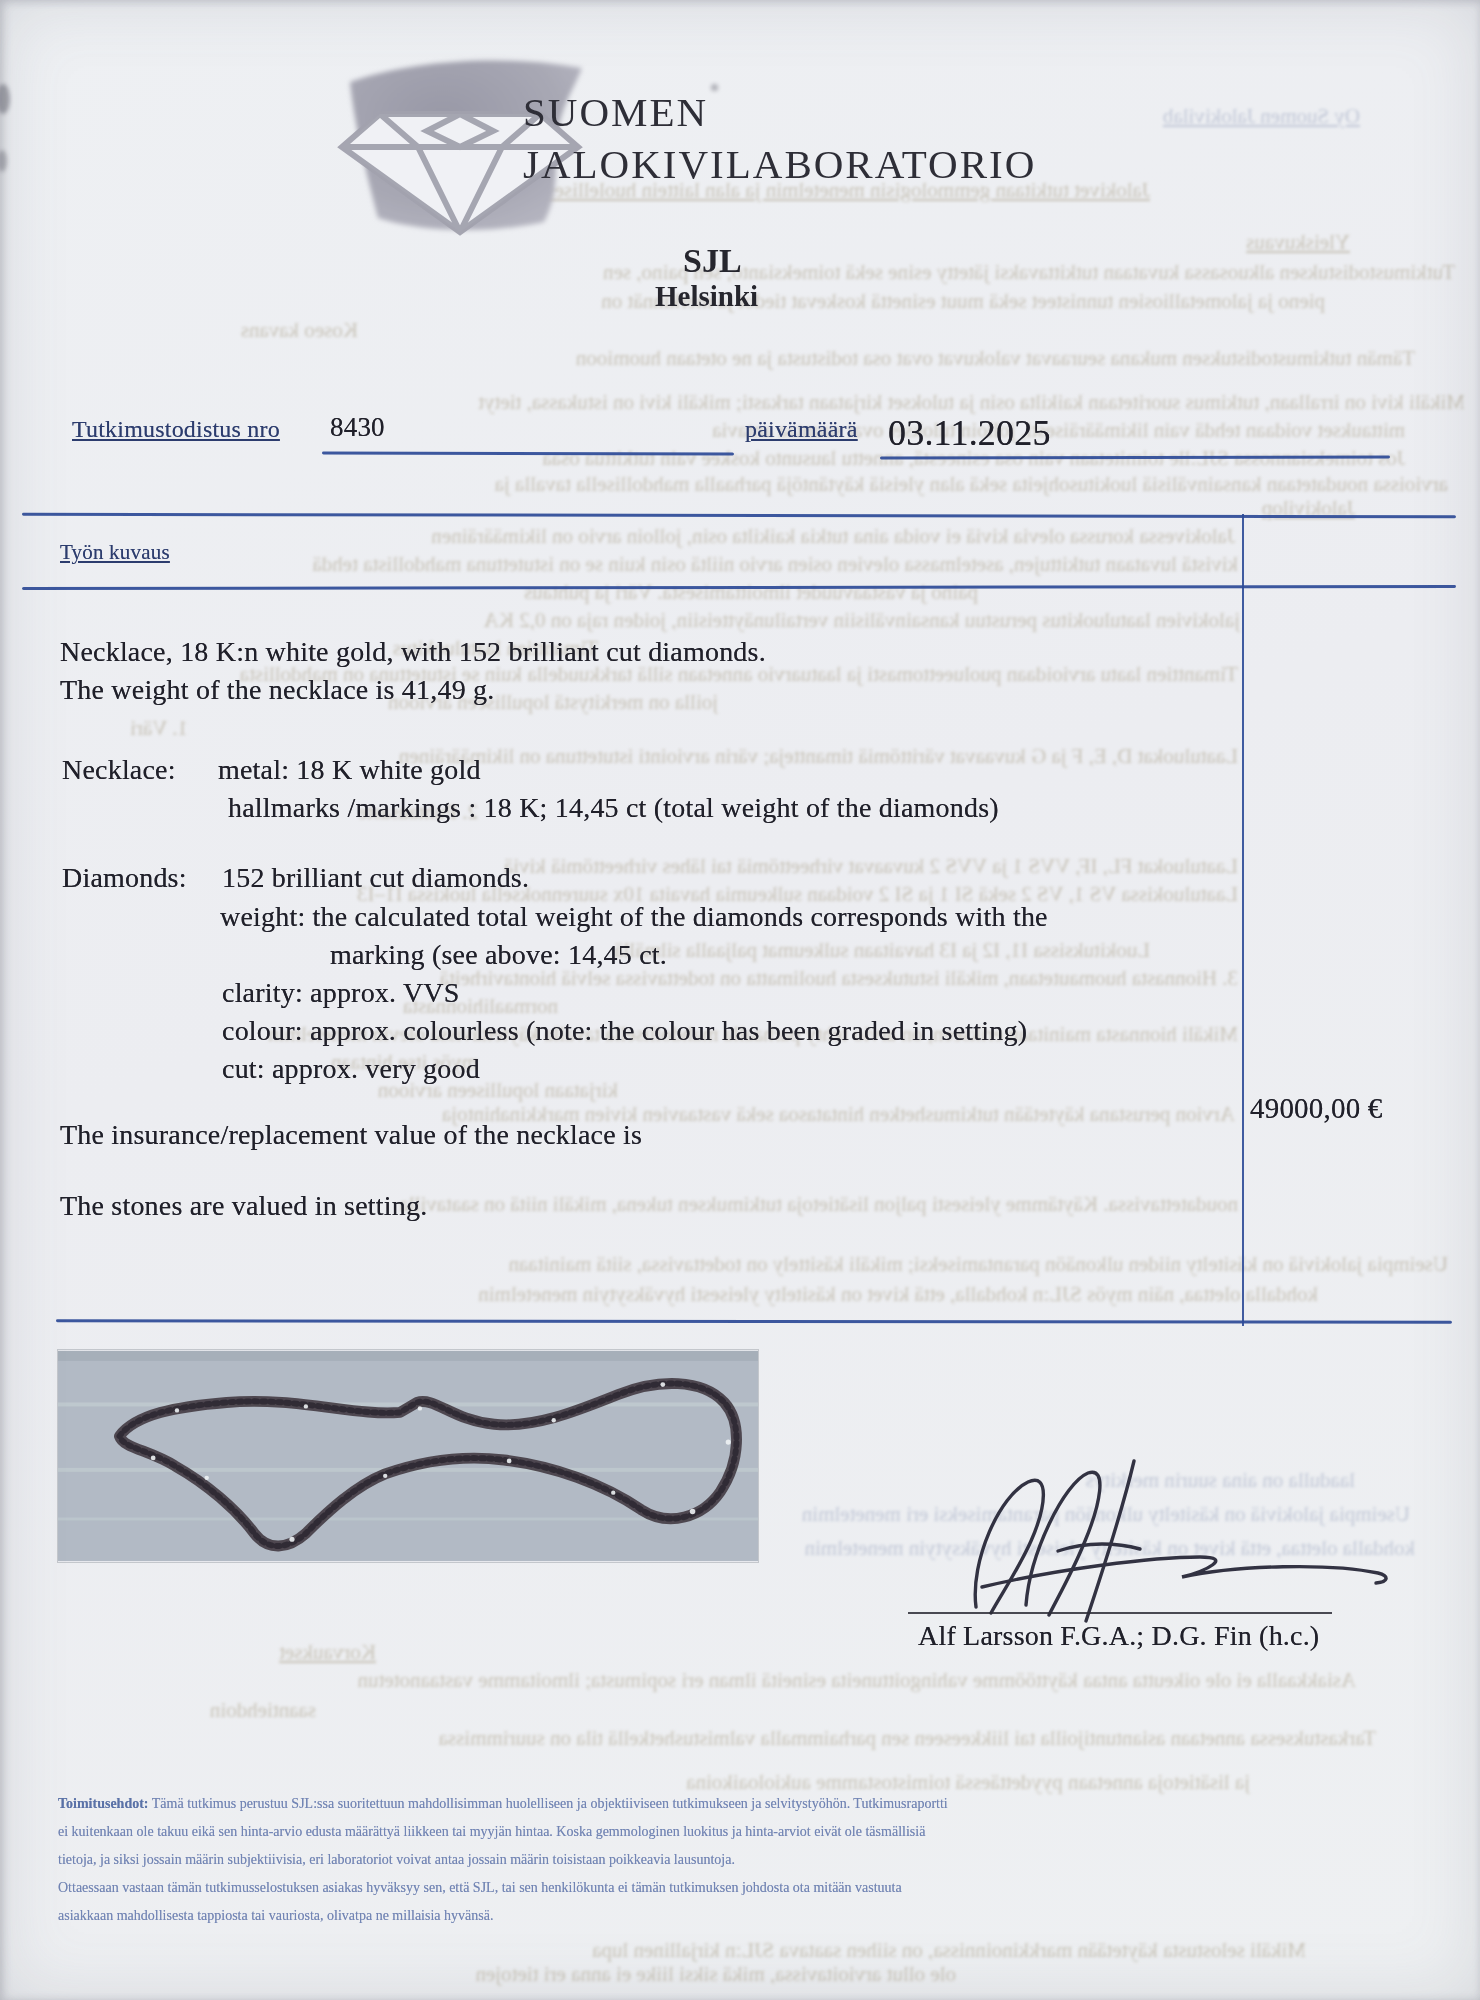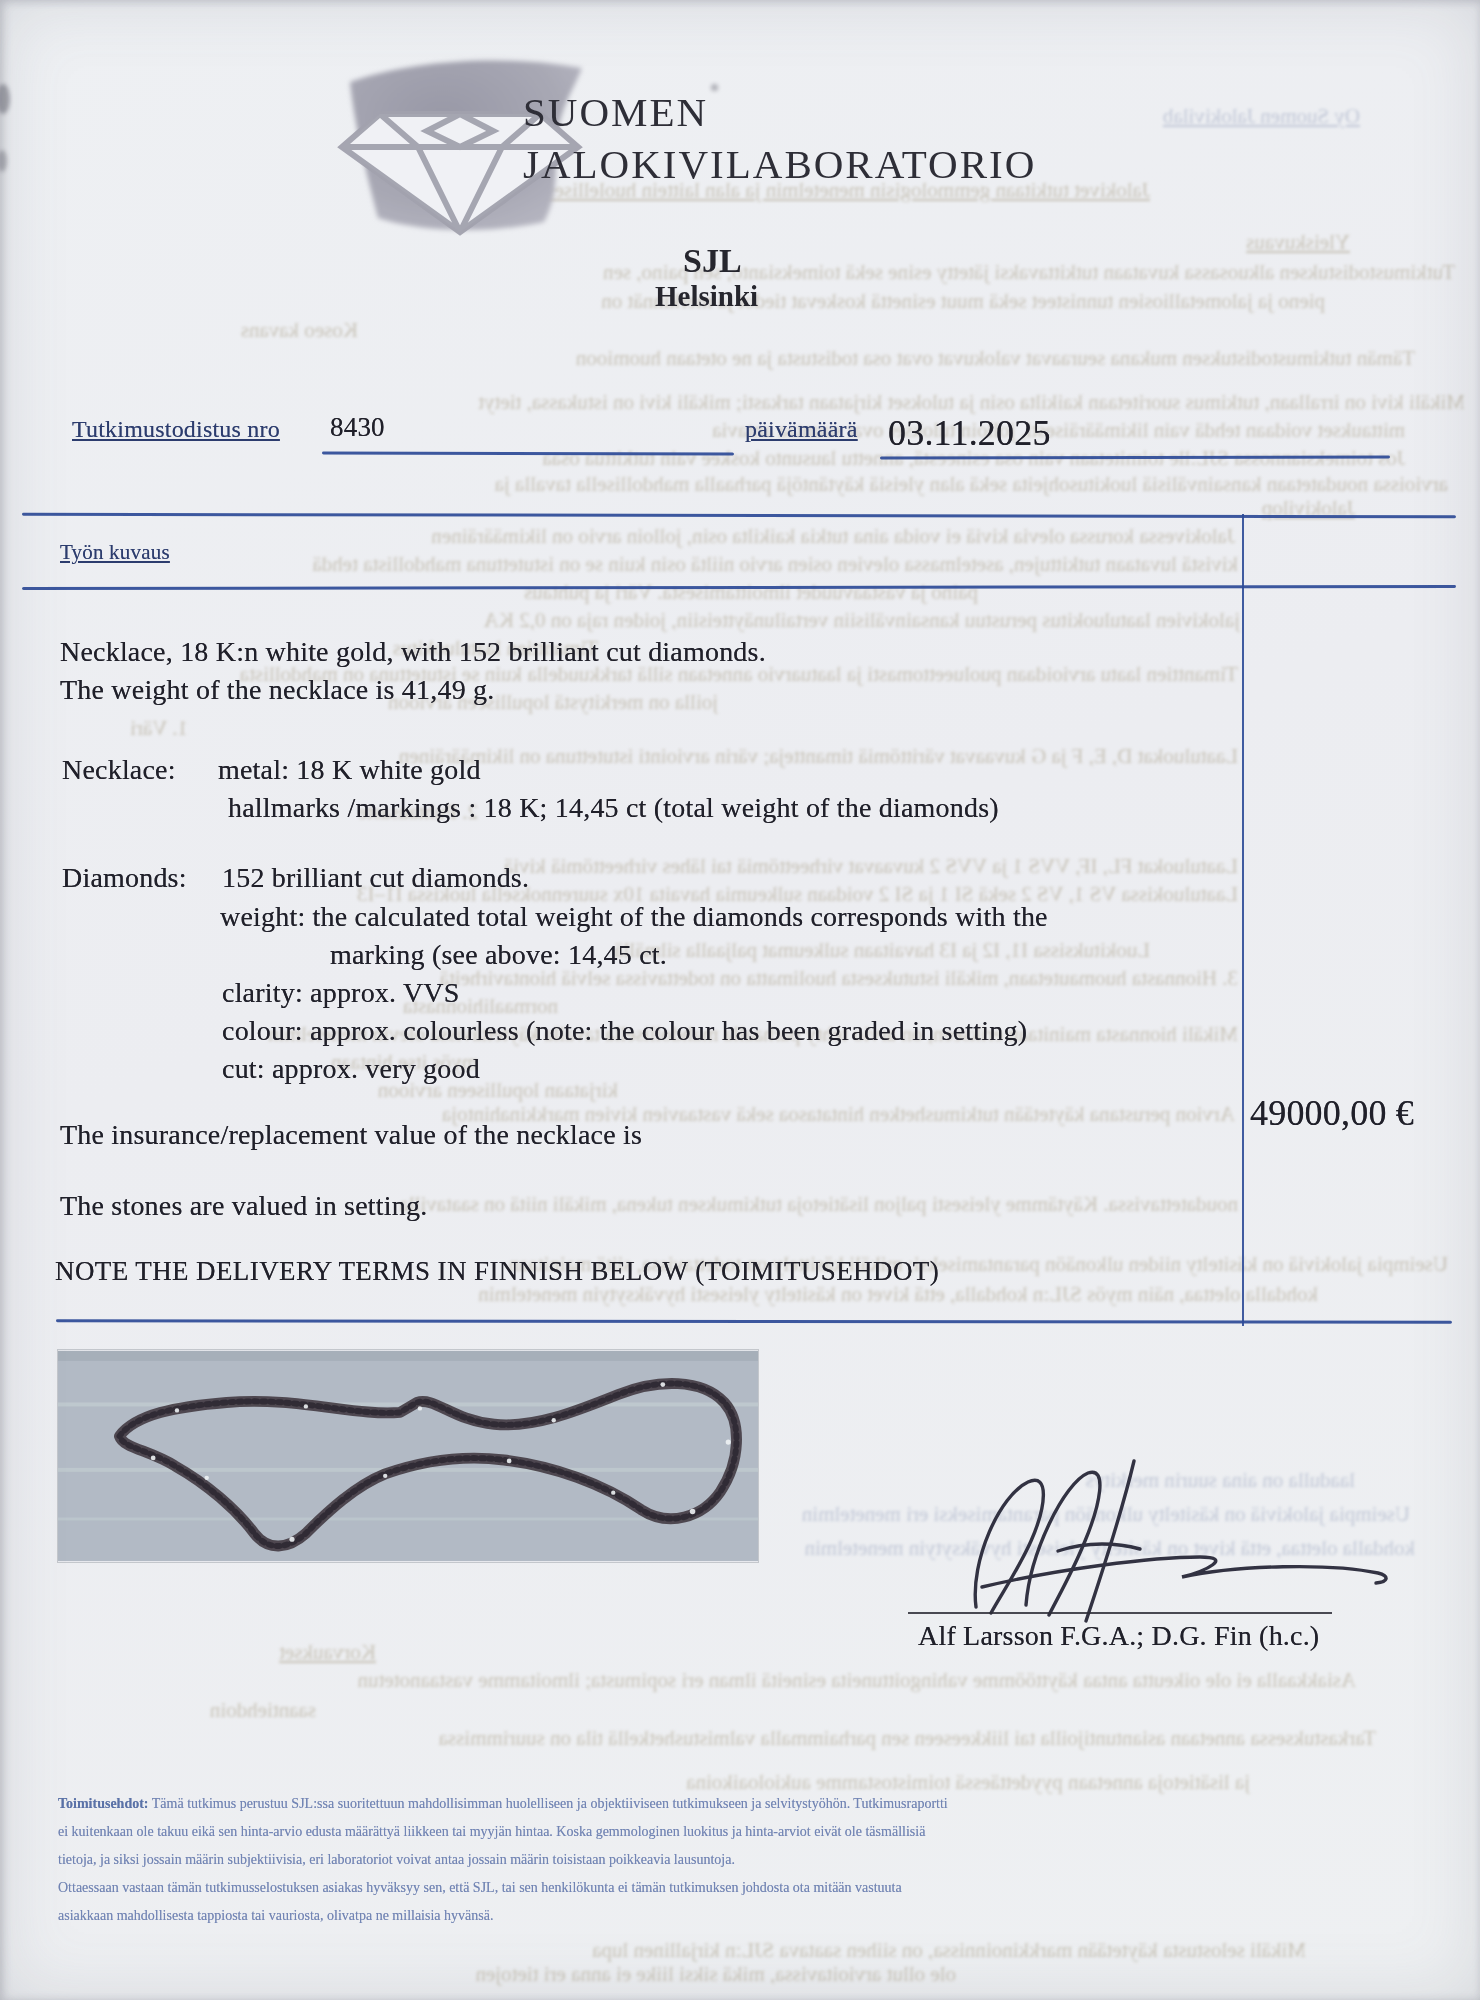--- a/index.html
+++ b/index.html
@@ -137,24 +137,23 @@
 
   <div class="txt" style="left:62px;top:862px">Diamonds:</div>
   <div class="txt" style="left:222px;top:862px">152 brilliant cut diamonds.</div>
   <div class="txt" style="left:220px;top:901px">weight: the calculated total weight of the diamonds corresponds with the</div>
   <div class="txt" style="left:330px;top:939px">marking (see above: 14,45 ct.</div>
   <div class="txt" style="left:222px;top:977px">clarity: approx. VVS</div>
   <div class="txt" style="left:222px;top:1015px">colour: approx. colourless (note: the colour has been graded in setting)</div>
   <div class="txt" style="left:222px;top:1053px">cut: approx. very good</div>
 
   <div class="txt" style="left:60px;top:1119px">The insurance/replacement value of the necklace is</div>
-  <div class="txt" style="left:1250px;top:1092px;font-size:36px">49000,00 €</div>
+  <div class="txt" style="left:1250px;top:1092px;font-size:29px">49000,00 €</div>
 
   <div class="txt" style="left:60px;top:1190px">The stones are valued in setting.</div>
-  <div class="txt caps" style="left:55px;top:1256px">NOTE THE DELIVERY TERMS IN FINNISH BELOW (TOIMITUSEHDOT)</div>
 
   <div class="rule" style="left:56px;top:1320px;width:1396px;height:3.4px;transform:rotate(.06deg)"></div>
 
   <svg class="photo" viewBox="0 0 706 212">
     <rect x="0" y="0" width="706" height="212" fill="#b2bac5"></rect>
     <rect x="0" y="0" width="706" height="10" fill="#9aa3ae" opacity=".5"></rect>
     <rect x="0" y="52" width="706" height="4" fill="#c6d2d4" opacity=".6"></rect>
     <rect x="0" y="118" width="706" height="4" fill="#c6d2d4" opacity=".55"></rect>
     <rect x="0" y="168" width="706" height="3" fill="#c6d2d4" opacity=".45"></rect>
     <g fill="none" stroke-linejoin="round" stroke-linecap="round">

